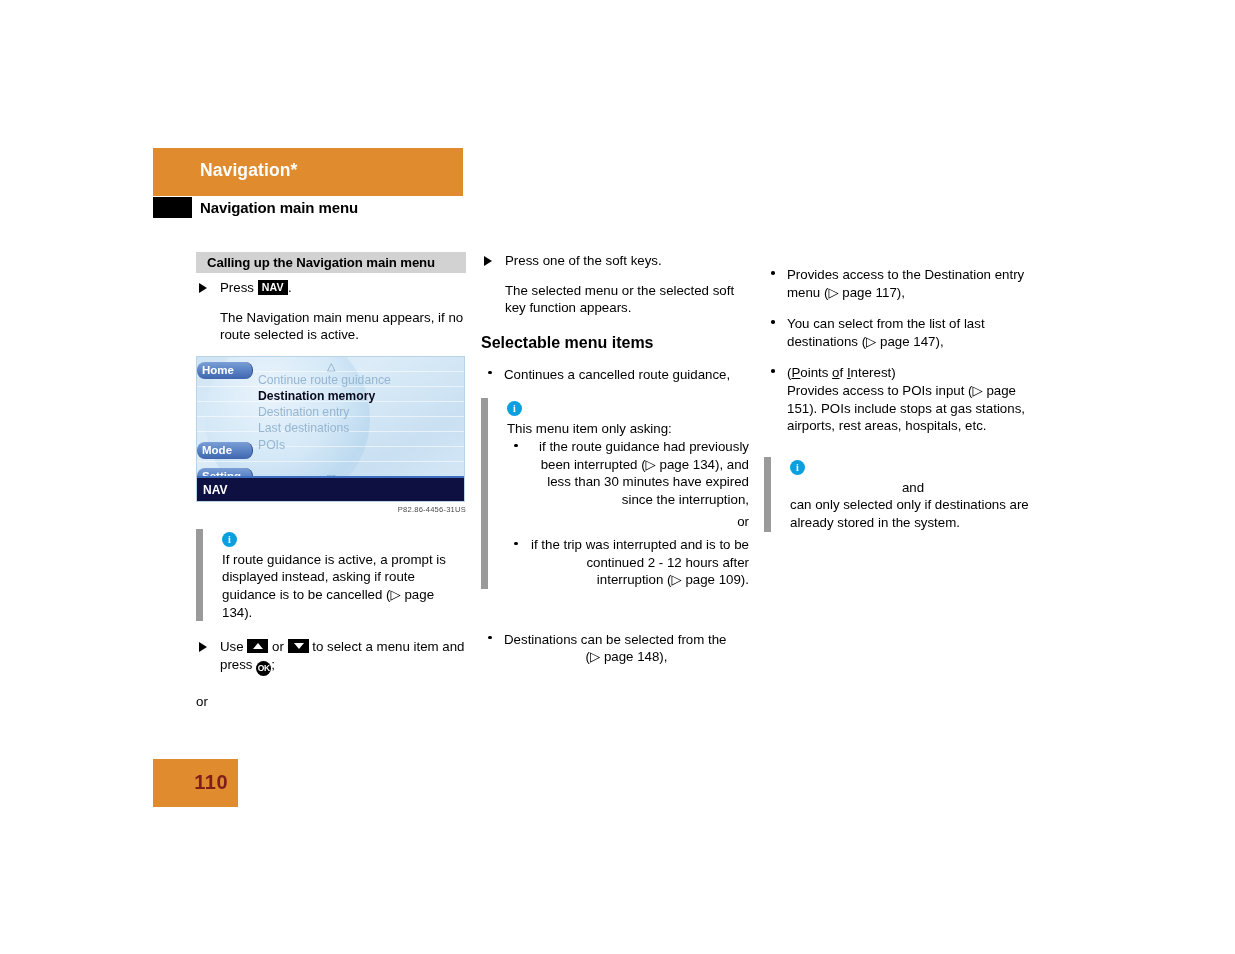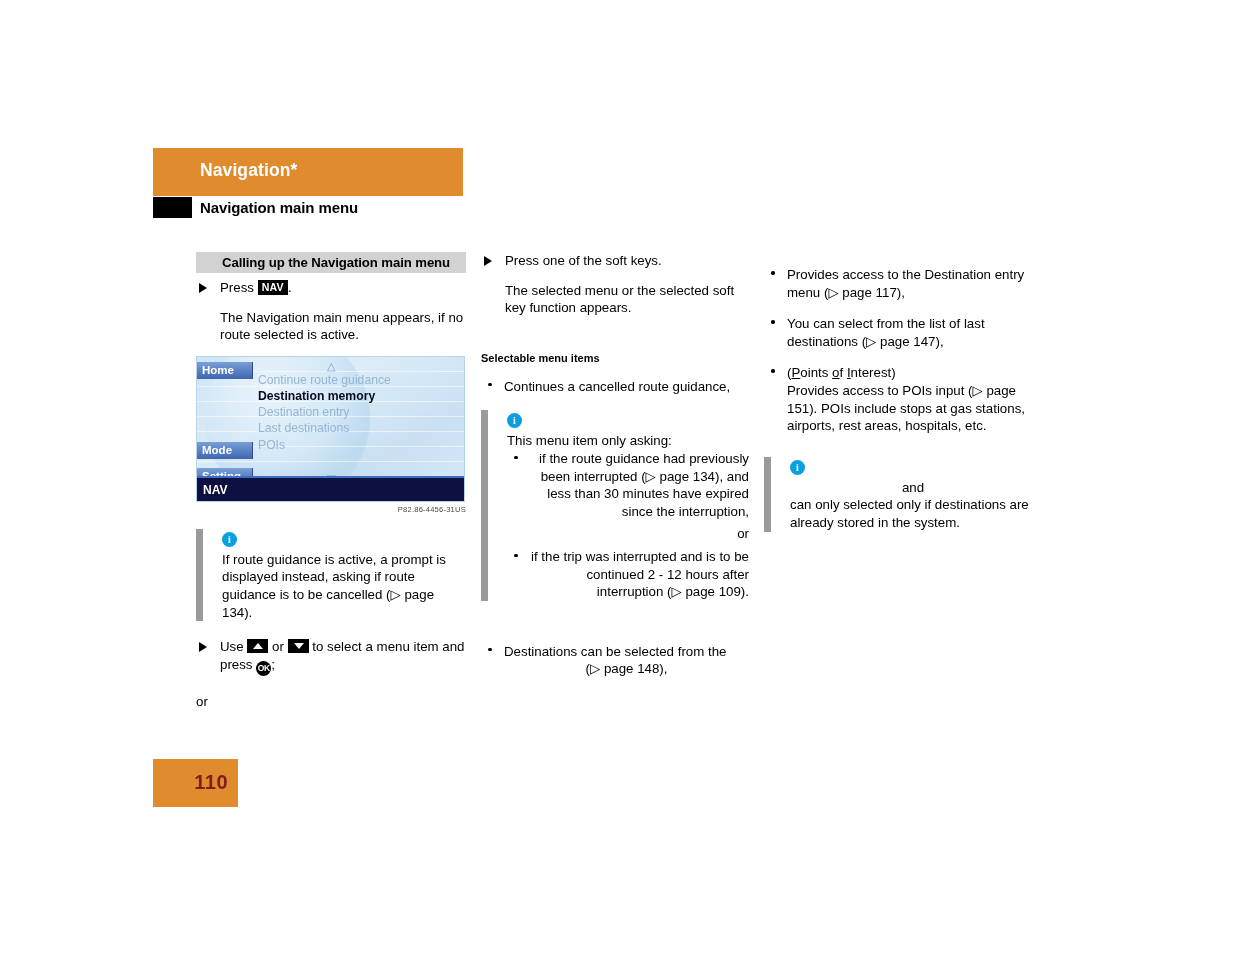--- a/index.html
+++ b/index.html
@@ -65,21 +65,21 @@
     font-size: 13.3px;
     line-height: 17.6px;
     color: #000000;
   }
 
   
   .sec-head {
     background: #d2d2d2;
     font-size: 13.2px;
     font-weight: bold;
-    padding: 3px 0 3px 26px;
+    padding: 3px 0 3px 11px;
     margin-bottom: 6px;
     letter-spacing: -0.1px;
   }
 
   
   .step {
     position: relative;
     padding-left: 24px;
     margin-bottom: 2px;
   }
@@ -182,20 +182,21 @@
     width: 56px;
     height: 17px;
     background: linear-gradient(to bottom, #7b9fd6 0%, #5d85c6 45%, #3f66ae 100%);
     color: #ffffff;
     font-size: 11.5px;
     font-weight: bold;
     line-height: 17px;
     padding-left: 5px;
     box-sizing: border-box;
     border-right: 1px solid #2c4c8c;
+    border-radius: 8px;
   }
   .sk-home    { top: 5px; }
   .sk-mode    { top: 85px; }
   .sk-setting { top: 111px; }
   .nav-list {
     position: absolute;
     left: 61px;
     top: 15px;
     font-size: 12.2px;
     line-height: 16.2px;
@@ -280,24 +281,23 @@
     width: 3.5px;
     height: 3.5px;
     background: #000;
     border-radius: 50%;
   }
   
   .bitem-gap .dot { top: 5px; }
   .bitem-gap .btext { display: block; margin-top: 14px; }
 
   .subhead {
-    font-size: 11px;
+    font-size: 16px;
     font-weight: bold;
     margin-bottom: 4px;
-    margin-top: 18px;
   }
   .or-line {
     font-size: 13.3px;
     line-height: 17.6px;
     margin: 5px 0 5px 0;
   }
   .uline { text-decoration: underline; }
 
   
   .pagenum-box {

